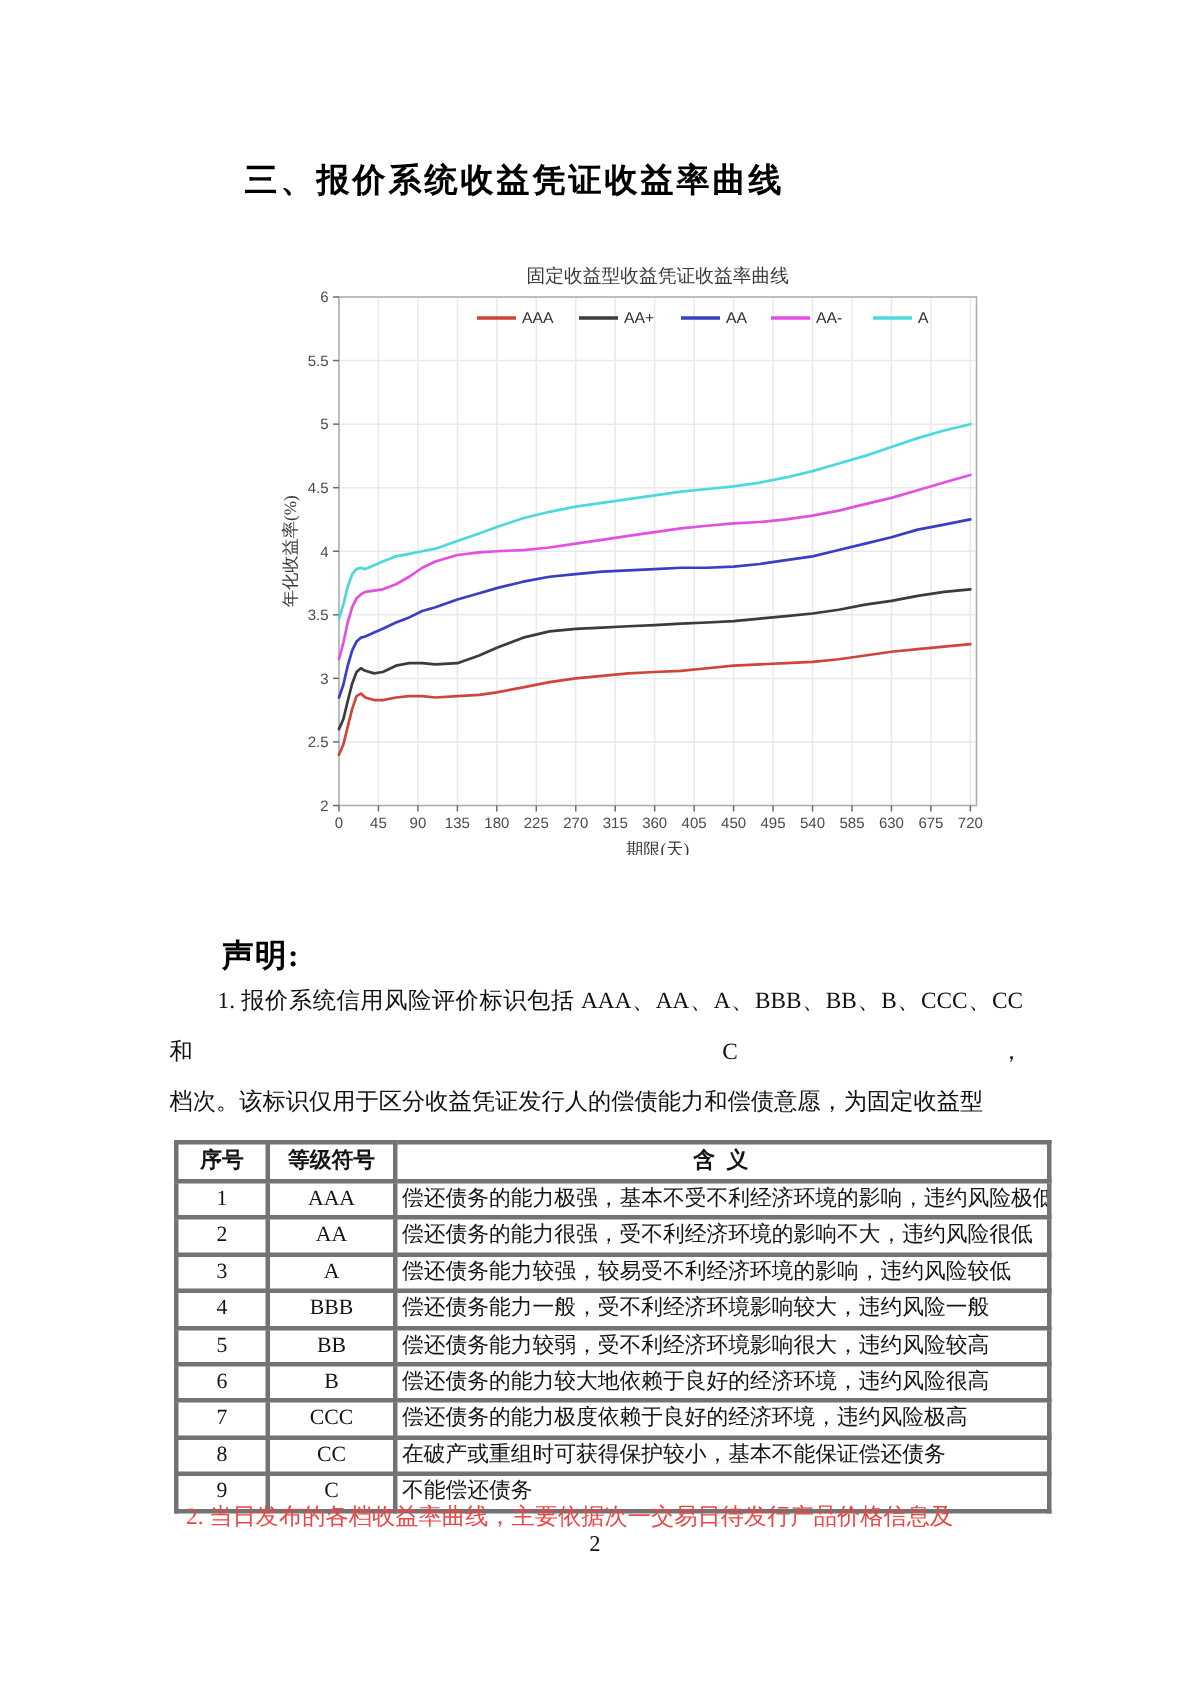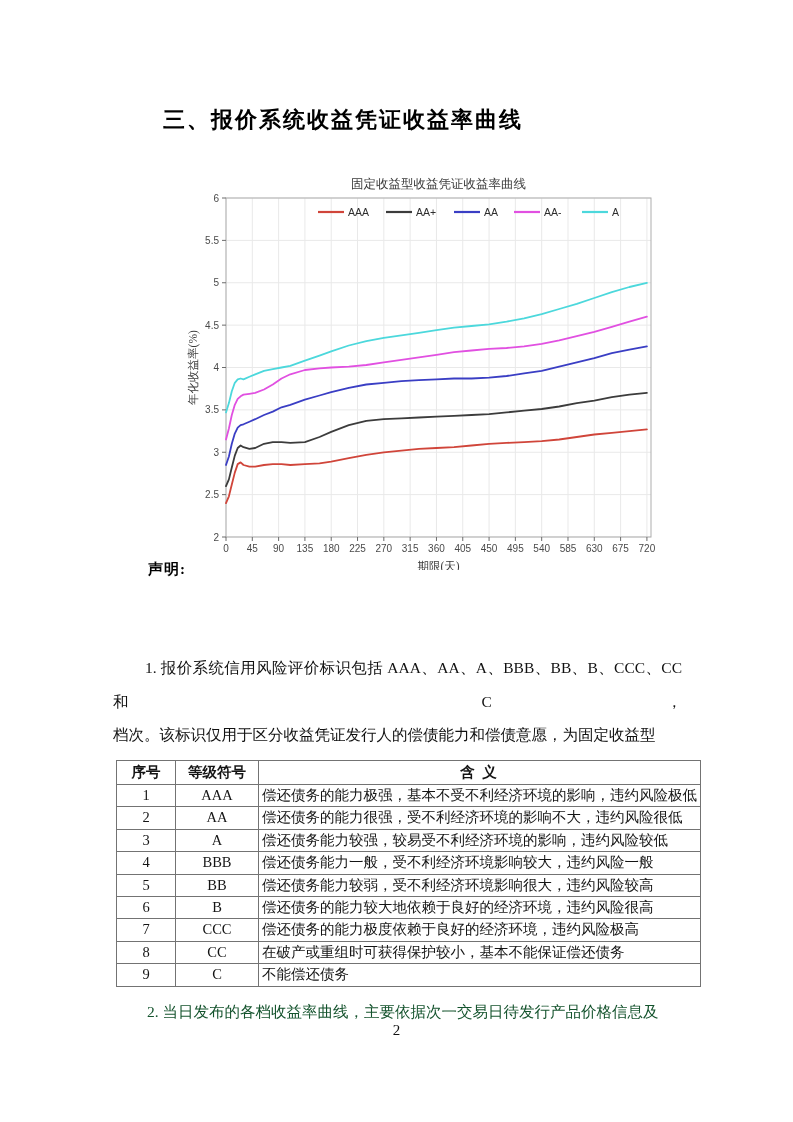--- a/index.html
+++ b/index.html
@@ -12,49 +12,49 @@
     overflow:hidden;
   }
   .heading{
     position:absolute;left:163px;top:105px;
     font-family:"Liberation Sans","DejaVu Sans",sans-serif;
     font-size:22px;font-weight:700;letter-spacing:2px;color:#000;
   }
   .chart-wrap{position:absolute;left:184px;top:174px;width:496px;height:396px;}
   .chart-wrap svg{display:block;width:496px;height:396px;}
   .stmt-head{
-    position:absolute;left:148px;top:560px;
-    font-size:15px;font-weight:700;color:#000;letter-spacing:1px;
+    position:absolute;left:148px;top:623px;
+    font-size:21px;font-weight:700;color:#000;letter-spacing:1px;
   }
   .para1{
     position:absolute;left:113px;top:623px;width:569px;
     font-size:15.5px;line-height:33.5px;color:#111;margin-top:28px;
   }
   .pline{white-space:nowrap;}
   .pline{text-align:justify;text-align-last:justify;white-space:normal;}
   .pline:first-child{text-indent:32px;}
   .pline:last-child{text-align:left;text-align-last:left;}
   table.rating{
     position:absolute;left:116px;top:760px;width:585px;
     border-collapse:collapse;font-size:14.5px;color:#141414;
     table-layout:fixed;
   }
   table.rating th,table.rating td{
-    border:1px solid #737373;
+    border:3px solid #737373;
     height:21.4px;line-height:21.4px;
     padding:0 3px;text-align:center;
     overflow:hidden;white-space:nowrap;
     font-weight:normal;
   }
   table.rating th{font-weight:700;height:23px;line-height:23px;}
   table.rating td.meaning,table.rating th.meaning-h{text-align:left;padding-left:3px;}
   table.rating th.meaning-h{text-align:center;letter-spacing:2px;}
   .para2{
-    position:absolute;left:120px;top:995px;width:569px;
-    font-size:15.5px;line-height:33px;color:#14532d;text-indent:27px;
+    position:absolute;left:97px;top:995px;width:569px;
+    font-size:15.5px;line-height:33px;color:#ef4444;text-indent:27px;
   }
   .pageno{
     position:absolute;left:0;top:1022px;width:793px;
     text-align:center;font-size:15px;color:#111;
   }
   
   .grid{stroke:#e9e9e9;stroke-width:1;}
   .box{fill:none;stroke:#adadad;stroke-width:1;}
   .tick{stroke:#6b6b6b;stroke-width:1;}
   .xt{font:10px "Liberation Sans","DejaVu Sans",sans-serif;fill:#4a4a4a;text-anchor:middle;}

